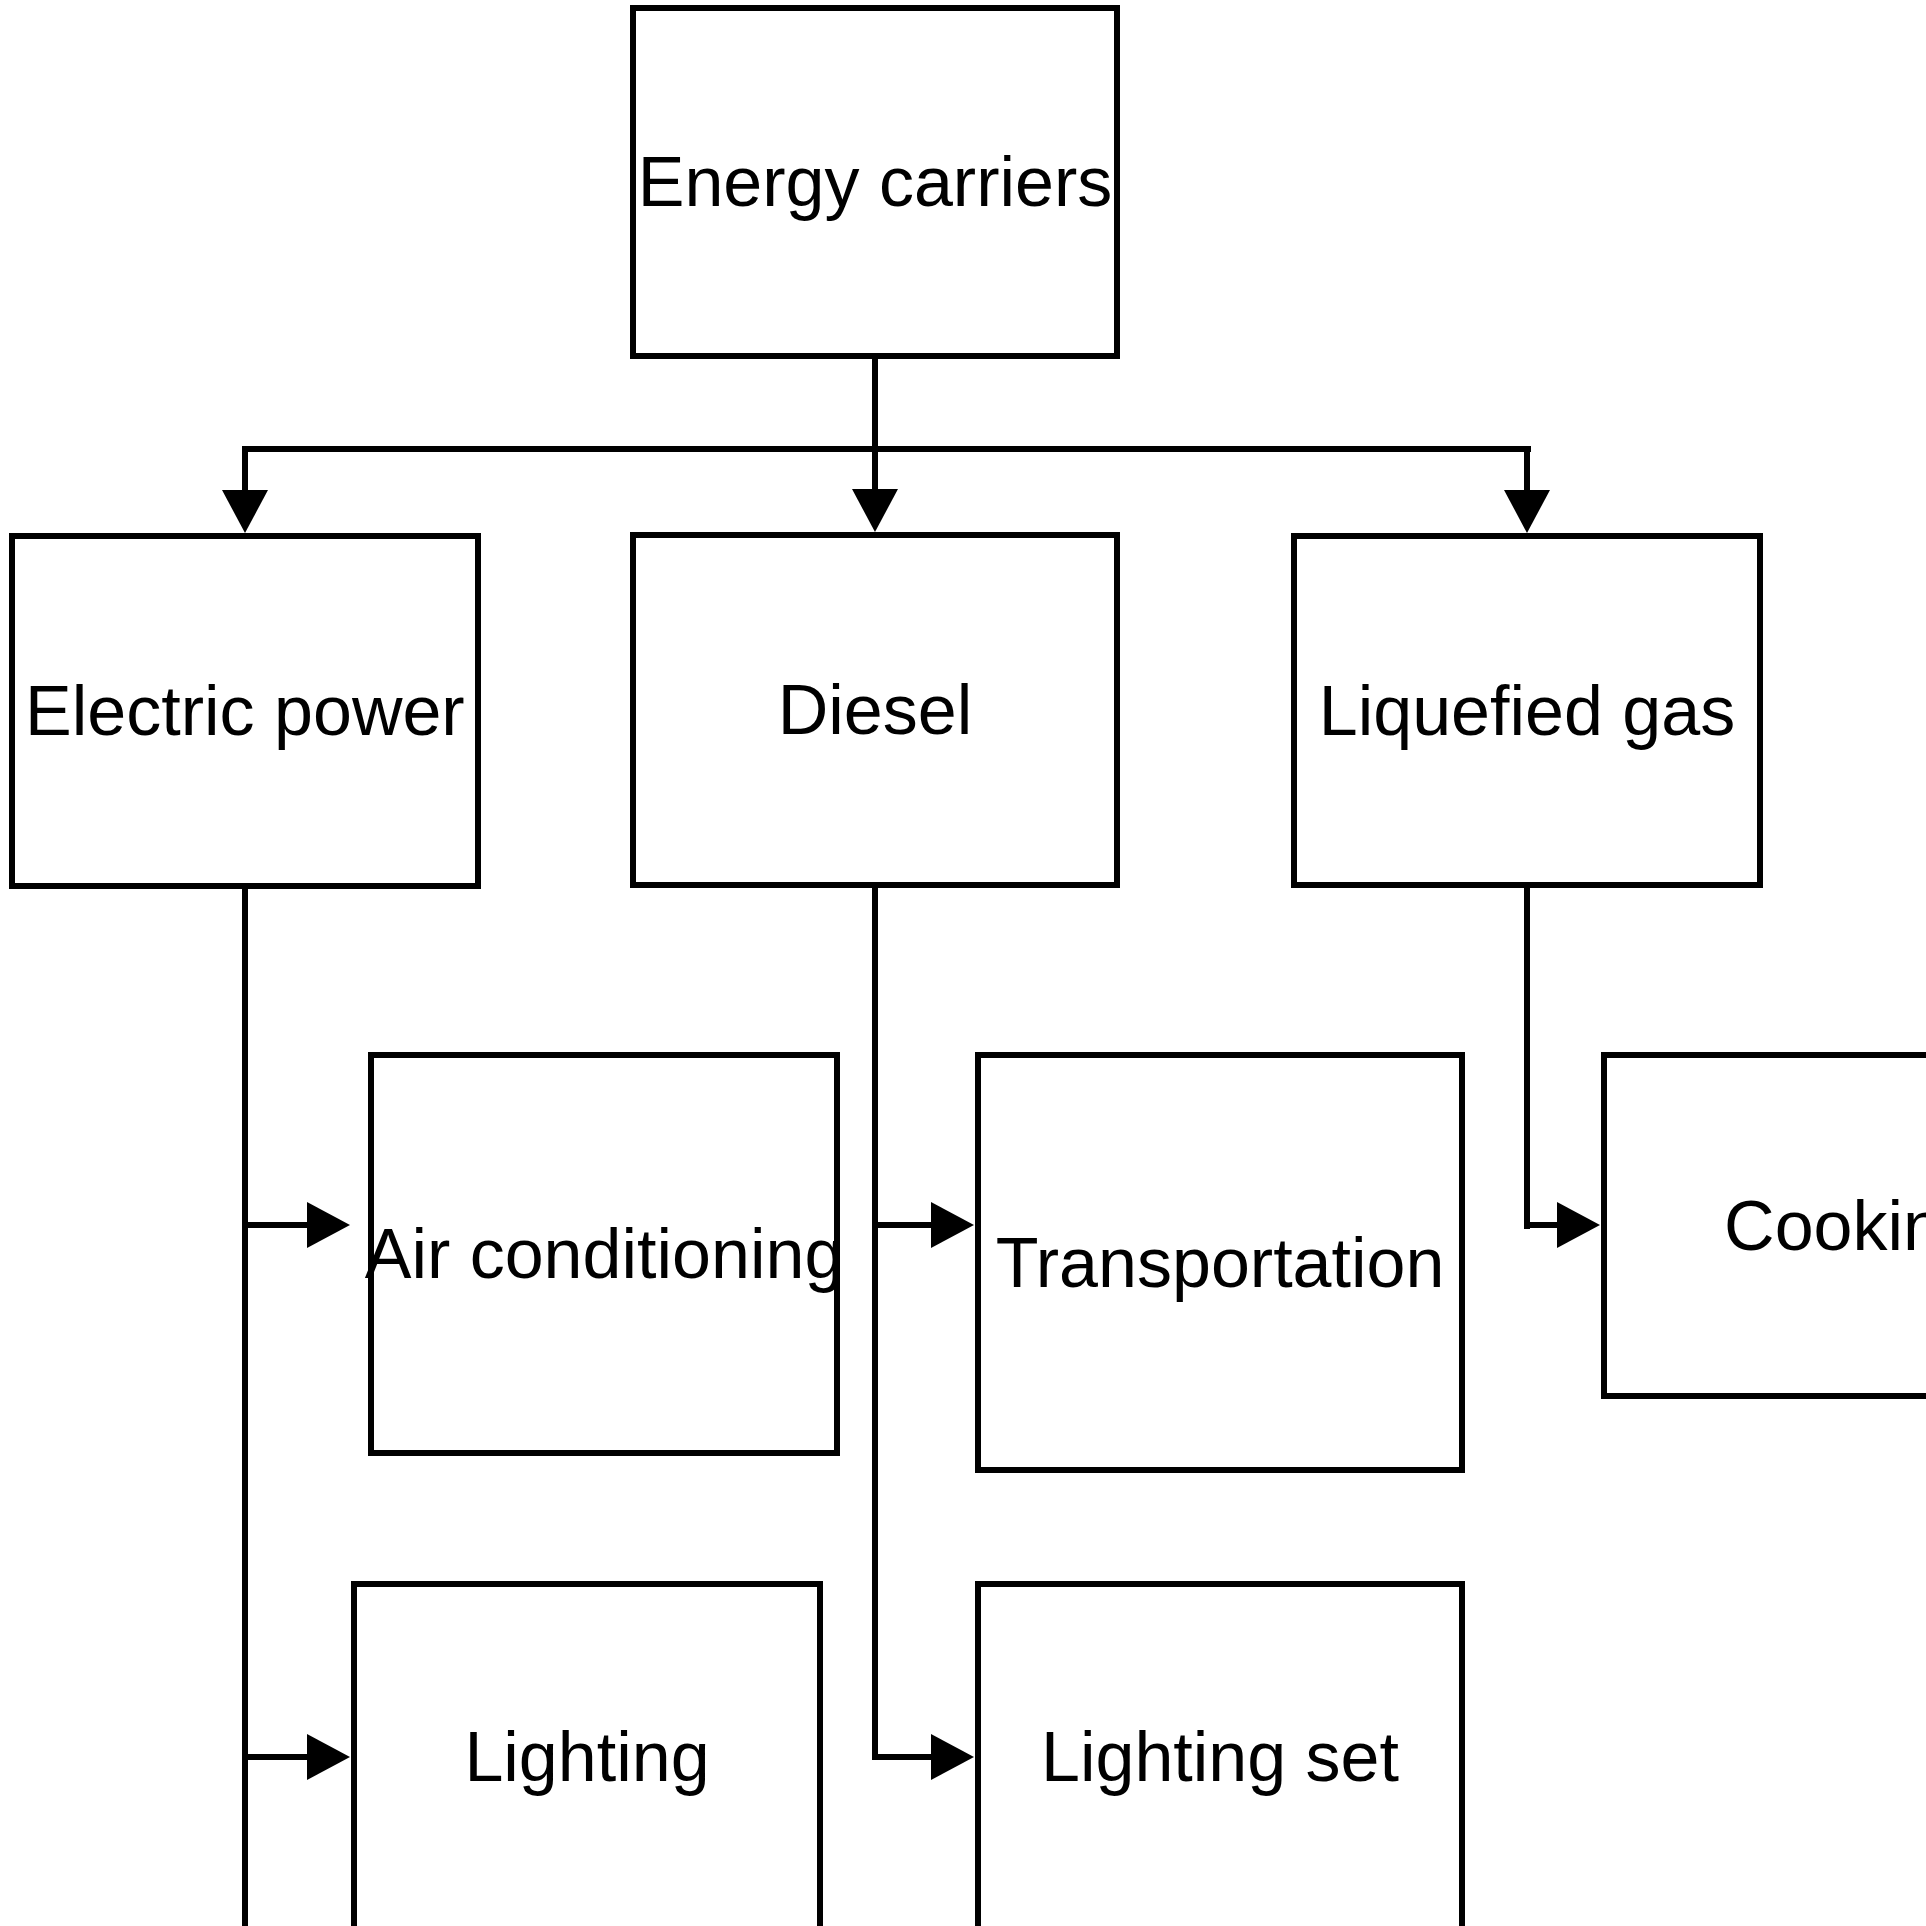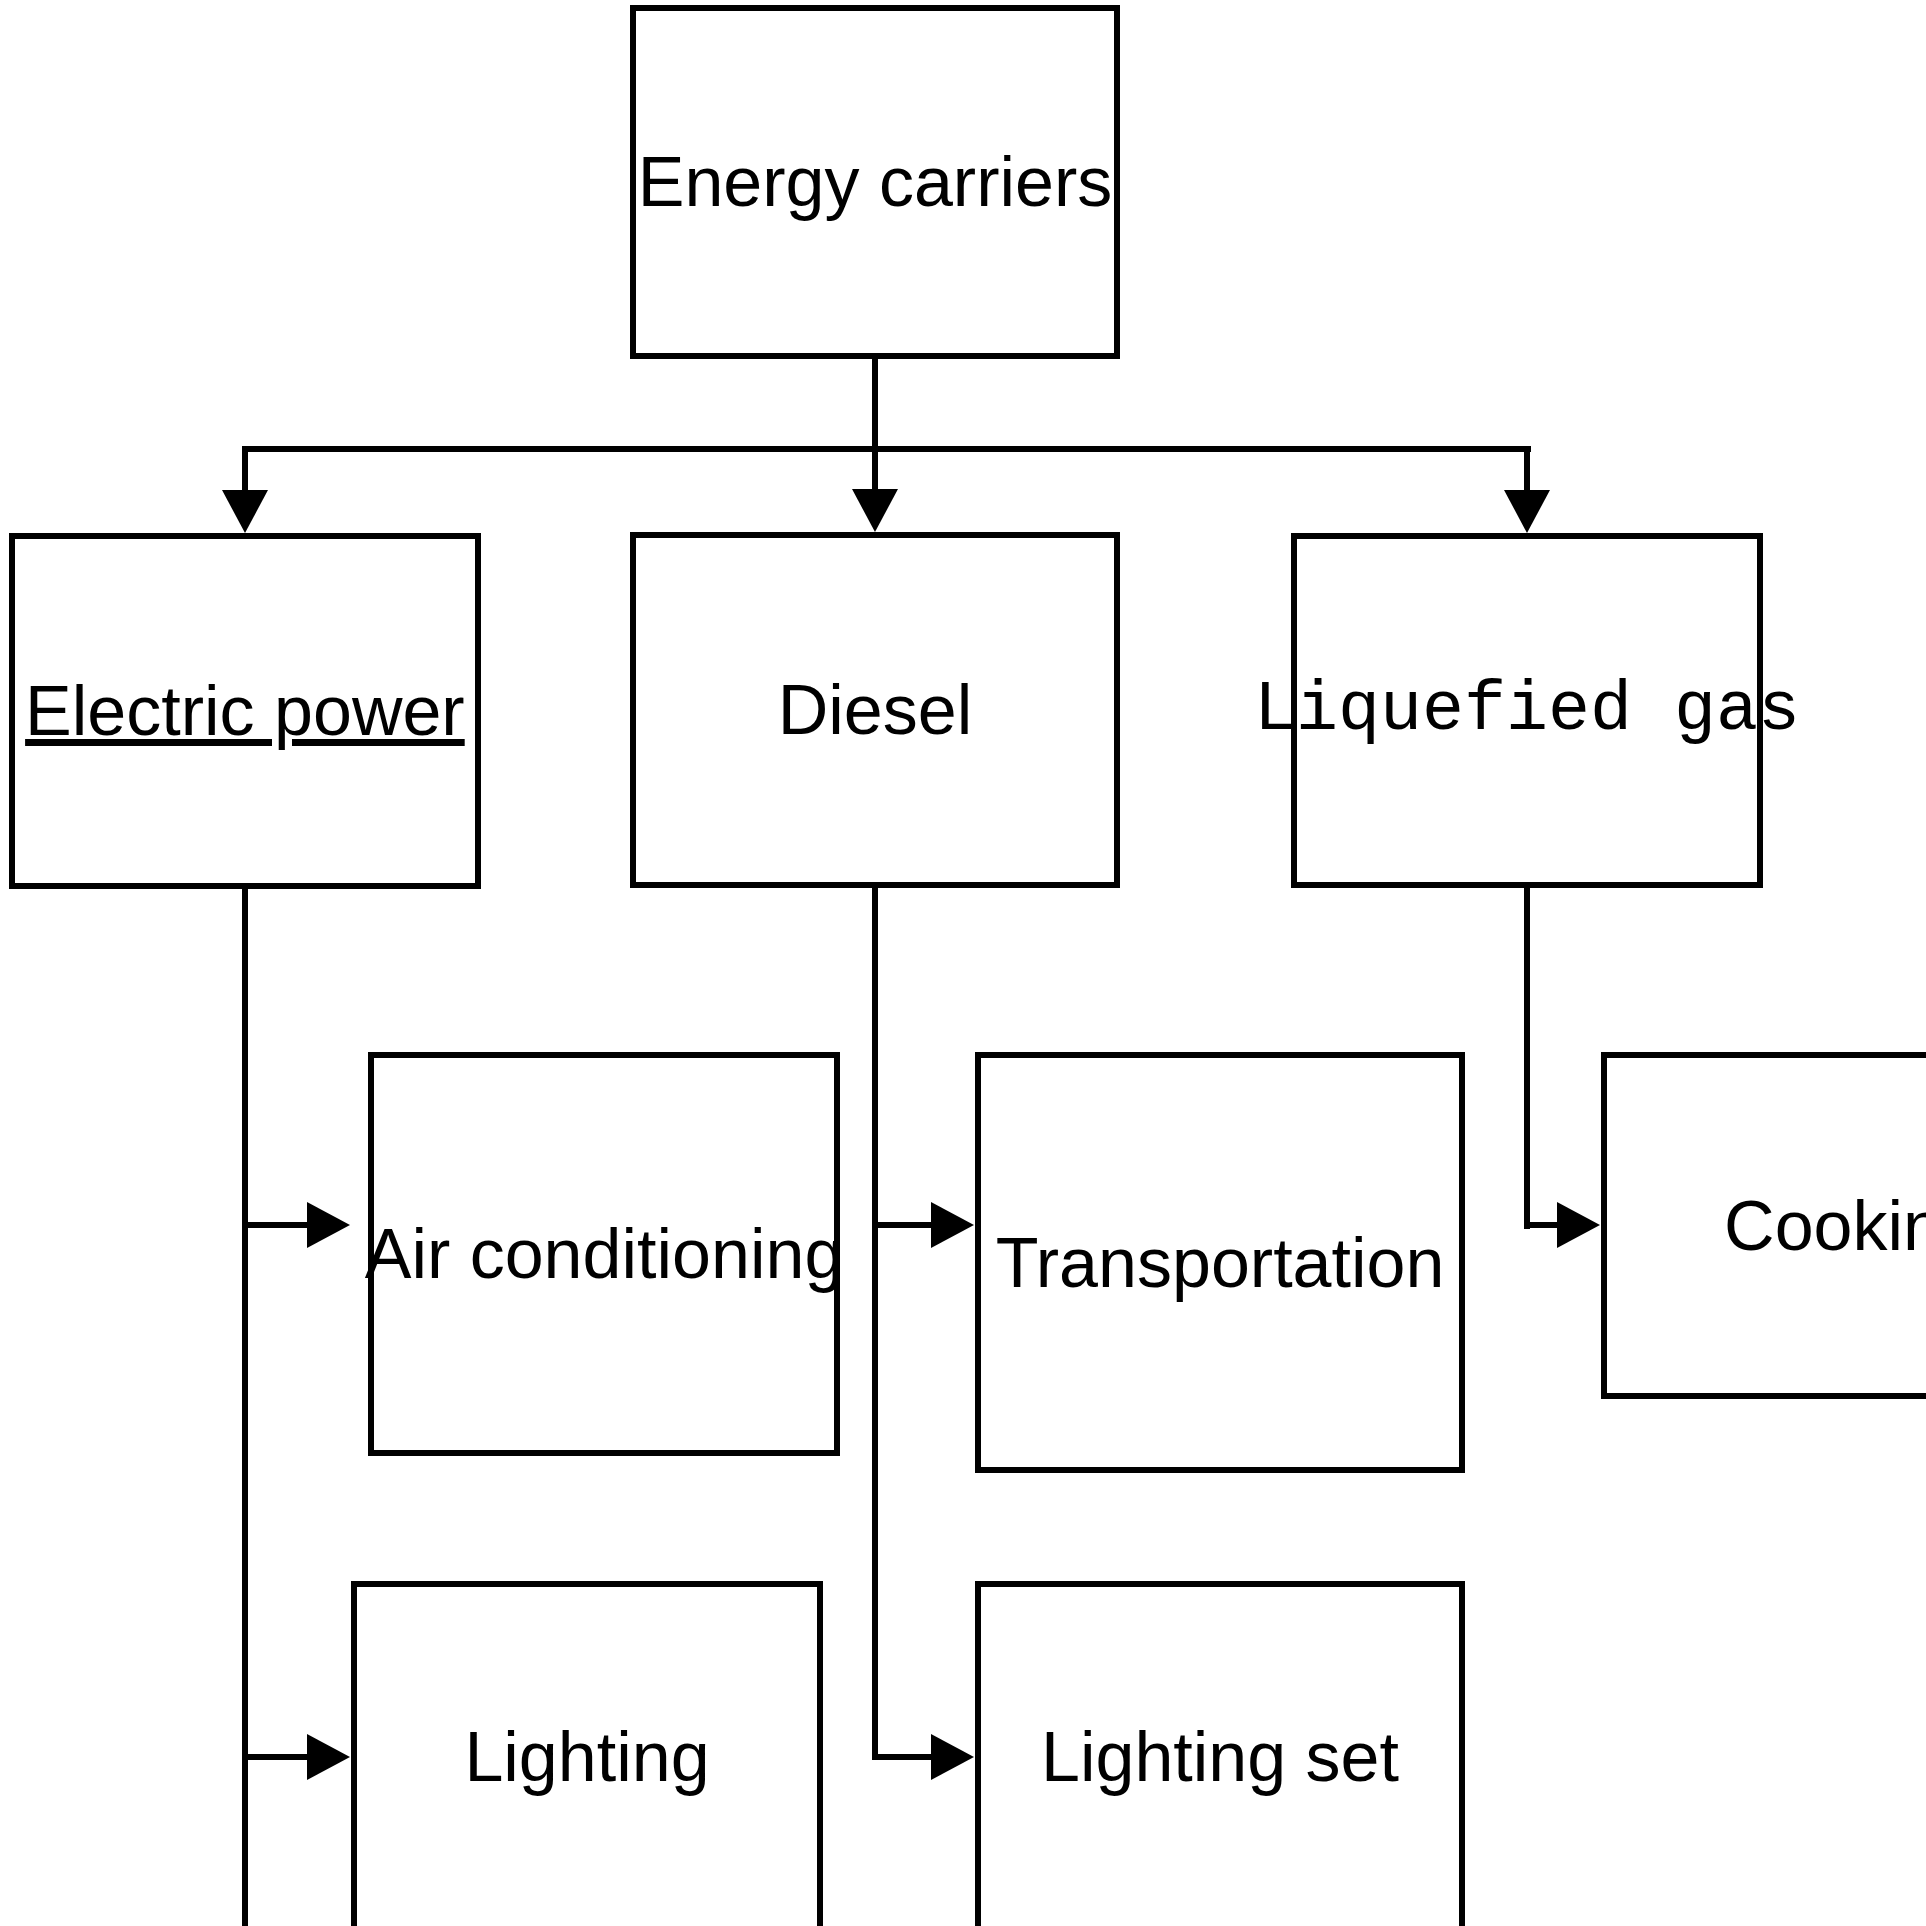--- a/index.html
+++ b/index.html
@@ -62,29 +62,29 @@
   <div class="arrow arrow-right" style="left:931px;top:1734px;"></div>
 
   <div class="line" style="left:1524px;top:888px;width:6.2px;height:341px;"></div>
   <div class="line" style="left:1524px;top:1222px;width:39px;height:6.2px;"></div>
   <div class="arrow arrow-right" style="left:1557px;top:1202px;"></div>
 
   <div class="node" style="left:630px;top:5.4px;width:490px;height:354px;">
     <span>Energy carriers</span>
   </div>
 
-  <div class="node" style="left:8.9px;top:533px;width:472px;height:356px;text-decoration:underline;">
+  <div class="node" style="left:8.9px;top:533px;width:472px;height:356px;">
     <span>Electric power</span>
   </div>
 
   <div class="node" style="left:630px;top:532px;width:490px;height:356px;">
     <span>Diesel</span>
   </div>
 
-  <div class="node" style="left:1291px;top:533px;width:472px;height:355px;font-family:Liberation Mono, monospace;">
+  <div class="node" style="left:1291px;top:533px;width:472px;height:355px;">
     <span>Liquefied gas</span>
   </div>
 
   <div class="node" style="left:368px;top:1052px;width:472px;height:404px;">
     <span>Air conditioning</span>
   </div>
 
   <div class="node" style="left:975px;top:1052px;width:490px;height:421px;">
     <span>Transportation</span>
   </div>

